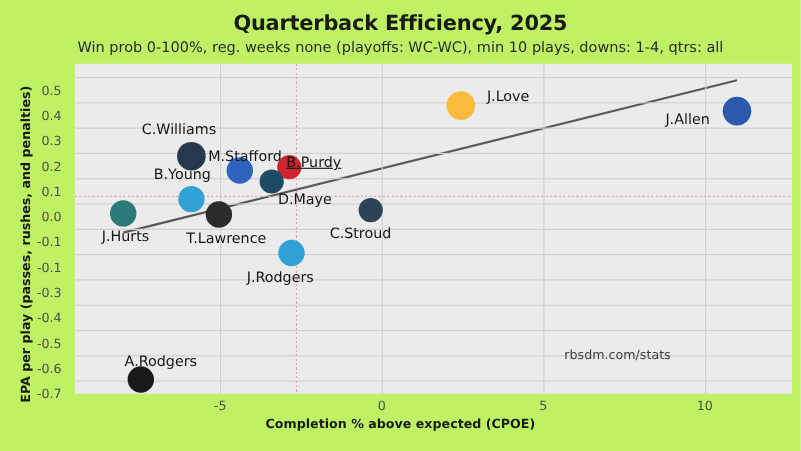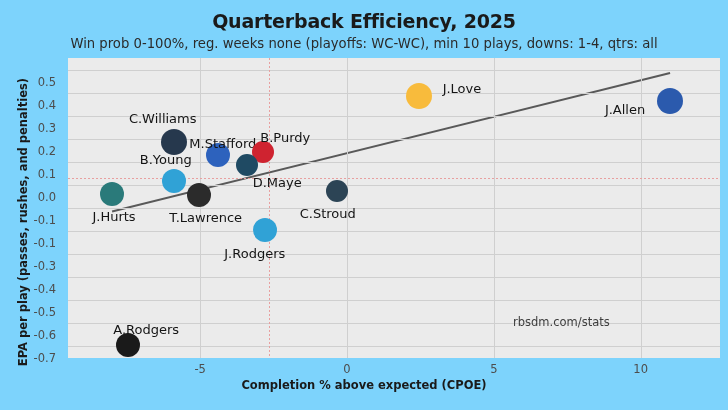--- a/index.html
+++ b/index.html
@@ -4,21 +4,21 @@
 <style>
   html, body {
     margin: 0;
     padding: 0;
     background: #f0f0f0;
   }
   #root {
     position: relative;
     width: 728px;
     height: 410px;
-    background: #7dd3fc;
+    background: #bef264;
     font-family: "DejaVu Sans", sans-serif;
     overflow: hidden;
   }
   
   .title {
     position: absolute;
     left: 0; right: 0;
     top: 10px;
     text-align: center;
     font-size: 19px;
@@ -193,21 +193,21 @@
       <div class="refline-v" style="left: 201.18px;"></div>
       <div class="pt" title="J.Allen" style="left: 602.072px; top: 42.6923px; width: 26px; height: 26px; background: rgb(43, 90, 173);"></div>
       <div class="ptlabel" style="left: 557.072px; top: 50.6923px;">J.Allen</div>
       <div class="pt" title="J.Love" style="left: 350.964px; top: 38.0769px; width: 26px; height: 26px; background: rgb(248, 187, 60);"></div>
       <div class="ptlabel" style="left: 393.964px; top: 30.0769px;">J.Love</div>
       <div class="pt" title="C.Williams" style="left: 105.73px; top: 84.2308px; width: 26px; height: 26px; background: rgb(38, 56, 77);"></div>
       <div class="ptlabel" style="left: 94.7297px; top: 60.2308px;">C.Williams</div>
       <div class="pt" title="M.Stafford" style="left: 149.784px; top: 97.3846px; width: 24px; height: 24px; background: rgb(45, 98, 189);"></div>
       <div class="ptlabel" style="left: 154.784px; top: 85.3846px;">M.Stafford</div>
       <div class="pt" title="B.Purdy" style="left: 195.306px; top: 94.1538px; width: 22px; height: 22px; background: rgb(207, 35, 48);"></div>
-      <div class="ptlabel" style="left: 217.306px; top: 79px;">B.Purdy</div>
+      <div class="ptlabel" style="left: 217.306px; top: 90px; text-decoration: underline;">B.Purdy</div>
       <div class="pt" title="B.Young" style="left: 105.73px; top: 122.769px; width: 24px; height: 24px; background: rgb(48, 162, 214);"></div>
       <div class="ptlabel" style="left: 97.7297px; top: 100.769px;">B.Young</div>
       <div class="pt" title="D.Maye" style="left: 179.153px; top: 106.615px; width: 22px; height: 22px; background: rgb(31, 74, 99);"></div>
       <div class="ptlabel" style="left: 170.153px; top: 123.615px; margin-left: 39px;">D.Maye</div>
       <div class="pt" title="J.Hurts" style="left: 44.0541px; top: 135.692px; width: 24px; height: 24px; background: rgb(42, 122, 122);"></div>
       <div class="ptlabel" style="left: 46.0541px; top: 157.692px;">J.Hurts</div>
       <div class="pt" title="T.Lawrence" style="left: 130.694px; top: 136.615px; width: 24px; height: 24px; background: rgb(43, 43, 43);"></div>
       <div class="ptlabel" style="left: 137.694px; top: 158.615px;">T.Lawrence</div>
       <div class="pt" title="C.Stroud" style="left: 268.73px; top: 132.692px; width: 22px; height: 22px; background: rgb(44, 68, 85);"></div>
       <div class="ptlabel" style="left: 259.73px; top: 154.692px;">C.Stroud</div>

